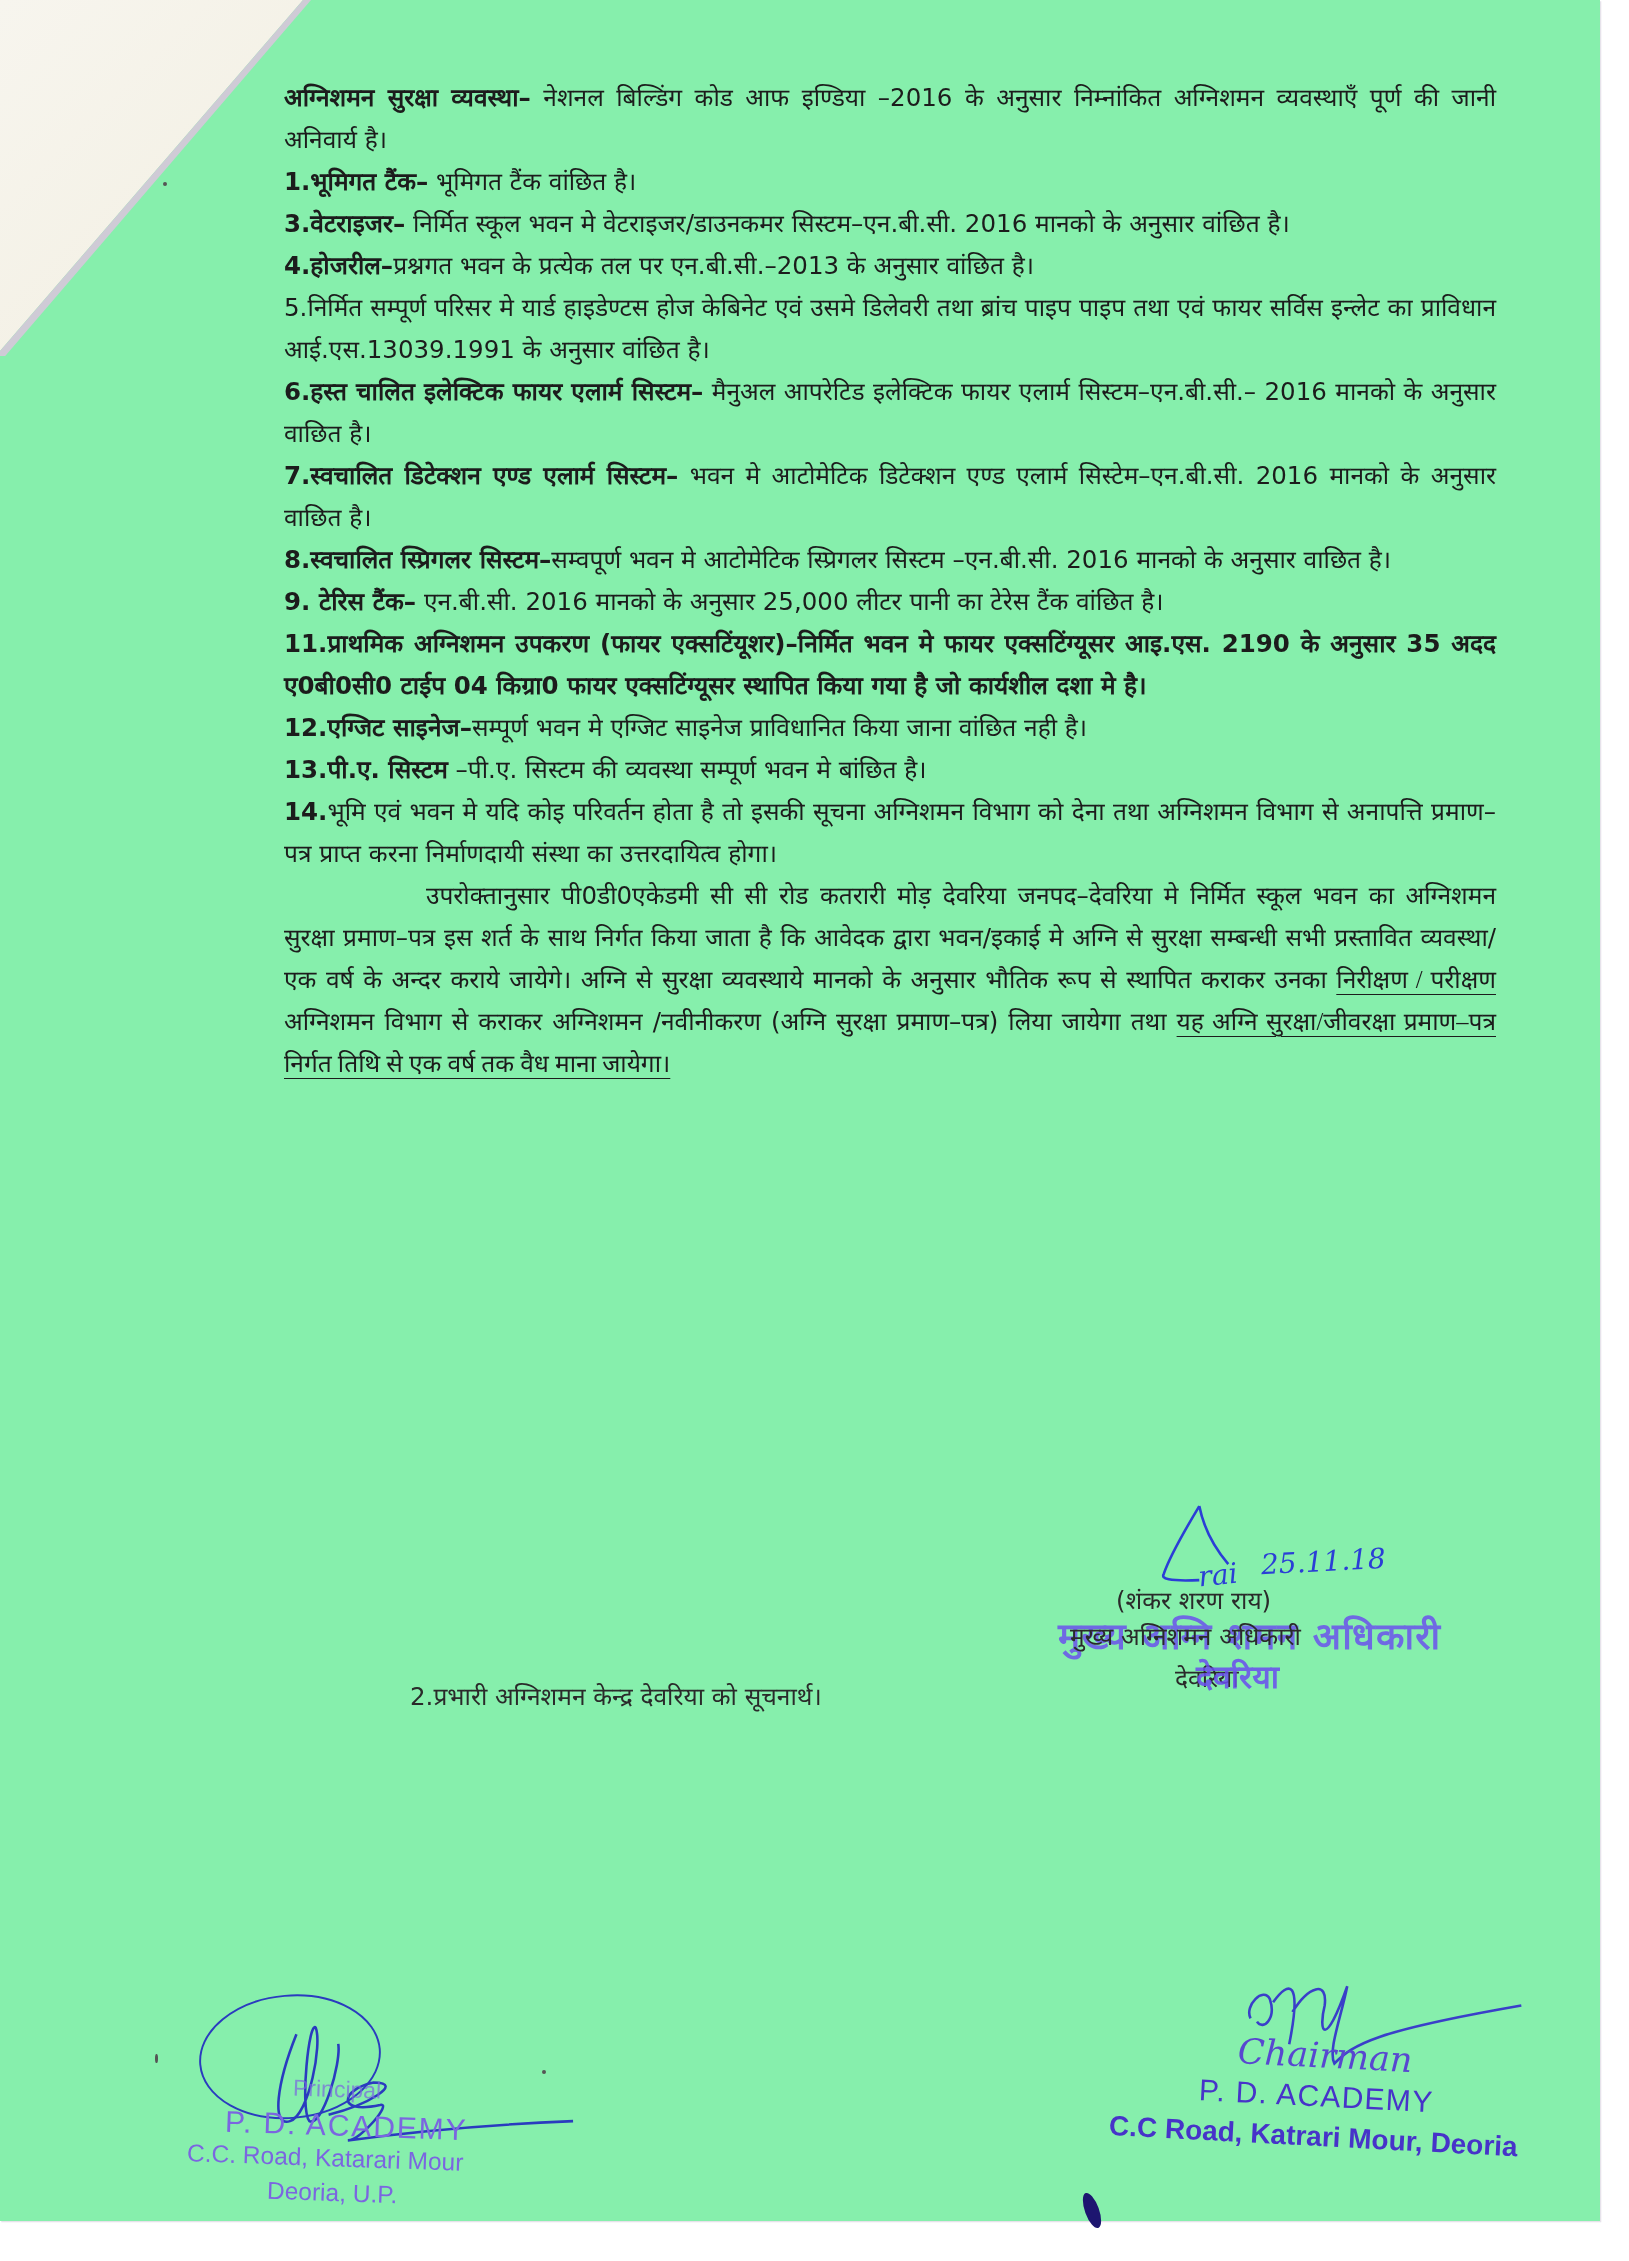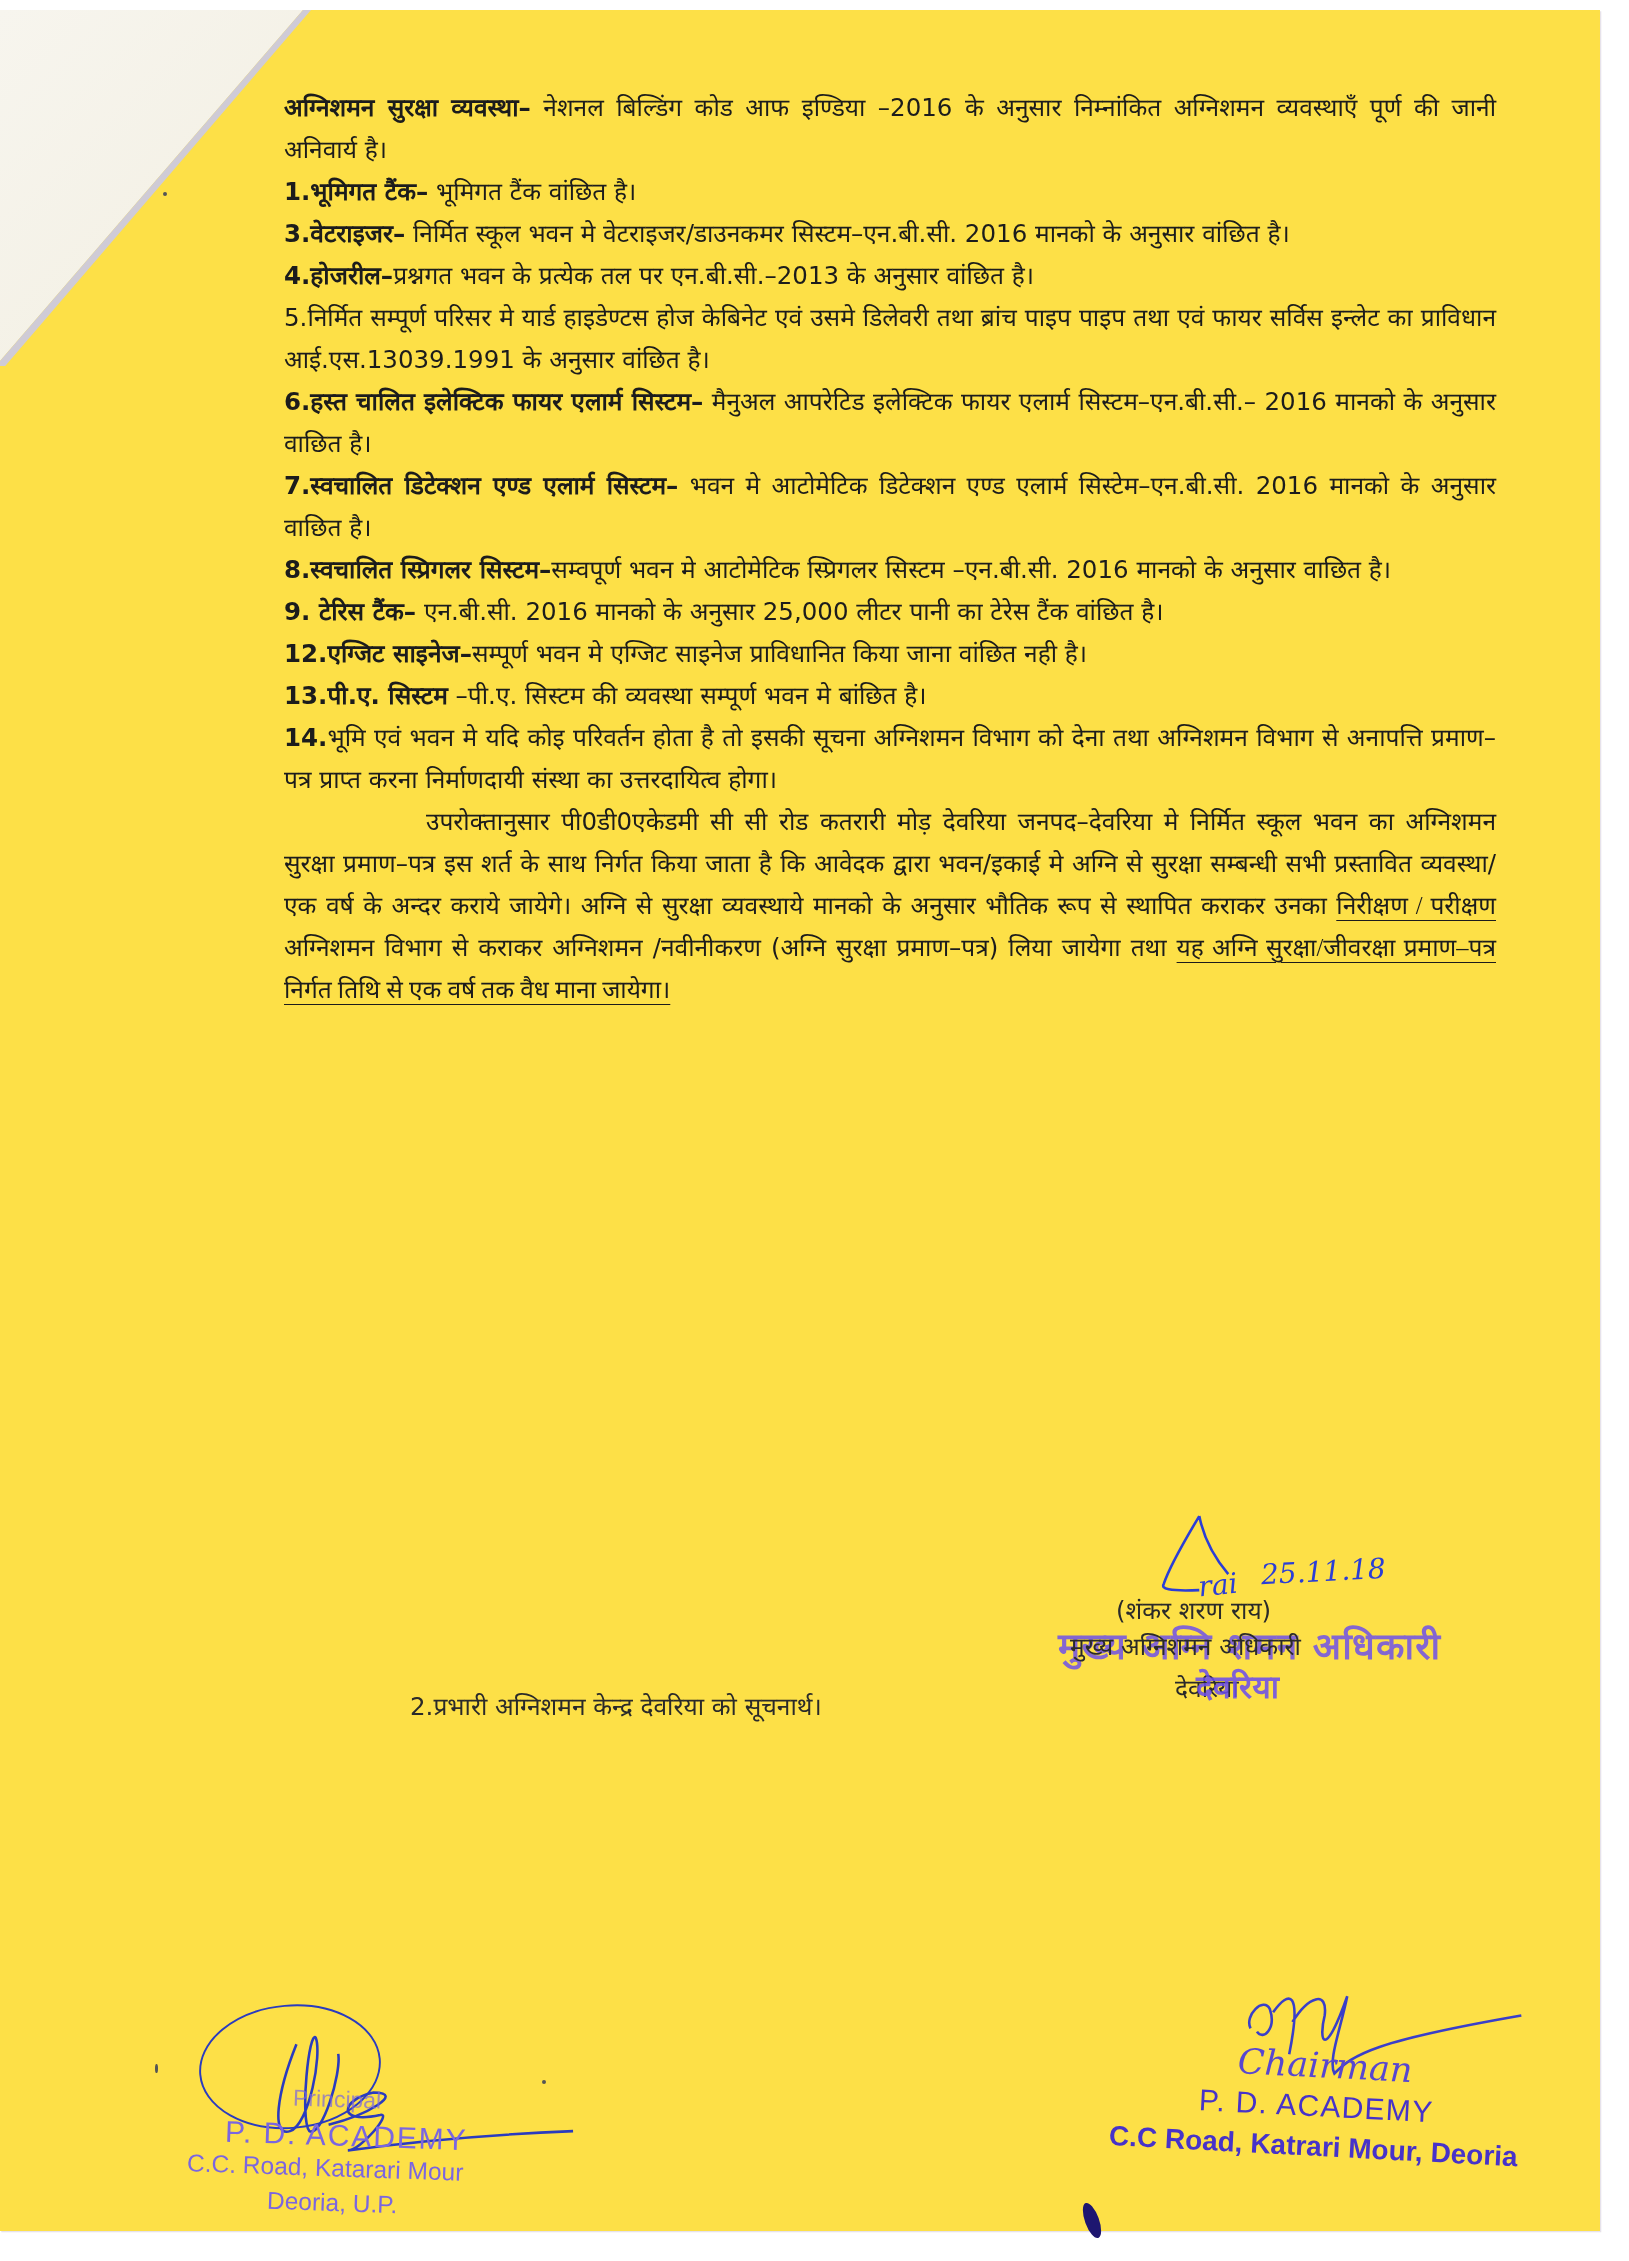--- a/index.html
+++ b/index.html
@@ -8,23 +8,22 @@
       background: #ffffff;
       position: relative;
       overflow: hidden;
       font-family: "DejaVu Sans", "Liberation Sans", sans-serif;
       color: #1c1c1c;
     }
     .paper {
       position: absolute;
       left: 0; top: 0;
       width: 1600px; height: 2221px;
-      background: #fde047;
+      background: #86efac;
       box-shadow: 1.3px 1.3px 0 #e6e2ea;
-      margin-top: 10px;
     }
     
     .fold {
       position: absolute; left: 0; top: 0;
       width: 322px; height: 361px;
       background: linear-gradient(135deg, #f7f5ee 0%, #f4f1e6 60%, #efece2 100%);
       clip-path: polygon(0 0, 303px 0, 0 351px);
     }
     .fold-shadow {
       position: absolute; left: 0; top: 0;
@@ -126,20 +125,21 @@
     <p class="p"><span class="b">अग्निशमन सुरक्षा व्यवस्था–</span><span> नेशनल बिल्डिंग कोड आफ इण्डिया –2016 के अनुसार निम्नांकित अग्निशमन व्यवस्थाएँ  पूर्ण की जानी अनिवार्य है।</span></p>
 
     <p class="p"><span class="b">1.भूमिगत टैंक–</span><span> भूमिगत टैंक वांछित  है।</span></p>
     <p class="p"><span class="b">3.वेटराइजर–</span><span> निर्मित स्कूल भवन मे वेटराइजर/डाउनकमर सिस्टम–एन.बी.सी. 2016 मानको के अनुसार वांछित  है।</span></p>
     <p class="p"><span class="b">4.होजरील–</span><span>प्रश्नगत भवन के प्रत्येक तल पर एन.बी.सी.–2013 के अनुसार वांछित  है।</span></p>
     <p class="p"><span class="b"></span><span>5.निर्मित सम्पूर्ण परिसर मे यार्ड हाइडेण्टस होज केबिनेट एवं उसमे डिलेवरी तथा ब्रांच पाइप पाइप तथा एवं फायर सर्विस इन्लेट का प्राविधान आई.एस.13039.1991 के अनुसार वांछित  है।</span></p>
     <p class="p"><span class="b">6.हस्त चालित इलेक्टिक फायर एलार्म सिस्टम–</span><span> मैनुअल आपरेटिड इलेक्टिक फायर एलार्म सिस्टम–एन.बी.सी.– 2016 मानको के अनुसार वाछित  है।</span></p>
     <p class="p"><span class="b">7.स्वचालित डिटेक्शन एण्ड एलार्म सिस्टम–</span><span> भवन मे आटोमेटिक डिटेक्शन एण्ड एलार्म सिस्टेम–एन.बी.सी. 2016 मानको के अनुसार वाछित  है।</span></p>
     <p class="p"><span class="b">8.स्वचालित स्प्रिगलर सिस्टम–</span><span>सम्वपूर्ण भवन मे आटोमेटिक स्प्रिगलर सिस्टम –एन.बी.सी. 2016 मानको के अनुसार वाछित है।</span></p>
     <p class="p"><span class="b">9. टेरिस टैंक–</span><span> एन.बी.सी. 2016 मानको के अनुसार 25,000 लीटर पानी का टेरेस टैंक वांछित  है।</span></p>
+    <p class="p"><span class="b">11.प्राथमिक अग्निशमन उपकरण (फायर एक्सटिंयूशर)–निर्मित भवन मे फायर एक्सटिंग्यूसर आइ.एस. 2190 के अनुसार 35 अदद ए0बी0सी0 टाईप 04 किग्रा0 फायर एक्सटिंग्यूसर स्थापित किया गया है जो कार्यशील दशा मे है।</span><span></span></p>
     <p class="p"><span class="b">12.एग्जिट साइनेज–</span><span>सम्पूर्ण भवन मे एग्जिट साइनेज प्राविधानित किया जाना वांछित नही है।</span></p>
     <p class="p"><span class="b">13.पी.ए. सिस्टम</span><span> –पी.ए. सिस्टम की व्यवस्था सम्पूर्ण भवन मे बांछित है।</span></p>
     <p class="p"><span class="b">14.</span><span>भूमि एवं भवन मे यदि कोइ परिवर्तन होता है तो इसकी सूचना अग्निशमन विभाग को देना तथा अग्निशमन विभाग से अनापत्ति प्रमाण–पत्र प्राप्त करना निर्माणदायी संस्था का उत्तरदायित्व होगा।</span></p>
 
     <p class="p indent"><span>उपरोक्तानुसार पी0डी0एकेडमी सी सी रोड कतरारी मोड़ देवरिया जनपद–देवरिया मे निर्मित स्कूल भवन का अग्निशमन सुरक्षा प्रमाण–पत्र इस शर्त के साथ निर्गत किया जाता है कि आवेदक द्वारा भवन/इकाई मे अग्नि से सुरक्षा सम्बन्धी सभी प्रस्तावित व्यवस्था/एक वर्ष के अन्दर कराये जायेगे। अग्नि से सुरक्षा व्यवस्थाये मानको के अनुसार भौतिक रूप से स्थापित कराकर उनका </span><span class="ul">निरीक्षण / परीक्षण</span><span> अग्निशमन विभाग से कराकर अग्निशमन  /नवीनीकरण (अग्नि सुरक्षा प्रमाण–पत्र)  लिया जायेगा तथा </span><span class="ul">यह अग्नि सुरक्षा/जीवरक्षा प्रमाण–पत्र निर्गत तिथि से एक वर्ष तक वैध माना जायेगा।</span></p>
   </div>
 
   <div class="signature-block">
     <svg class="sig-scribble" viewBox="0 0 700 200">
       <path d="M300 45 C 285 70, 255 120, 245 150 C 240 158, 252 162, 300 160 M300 45 C 305 70, 315 100, 345 135" stroke="#2b3ed6" stroke-width="4" fill="none"></path>

